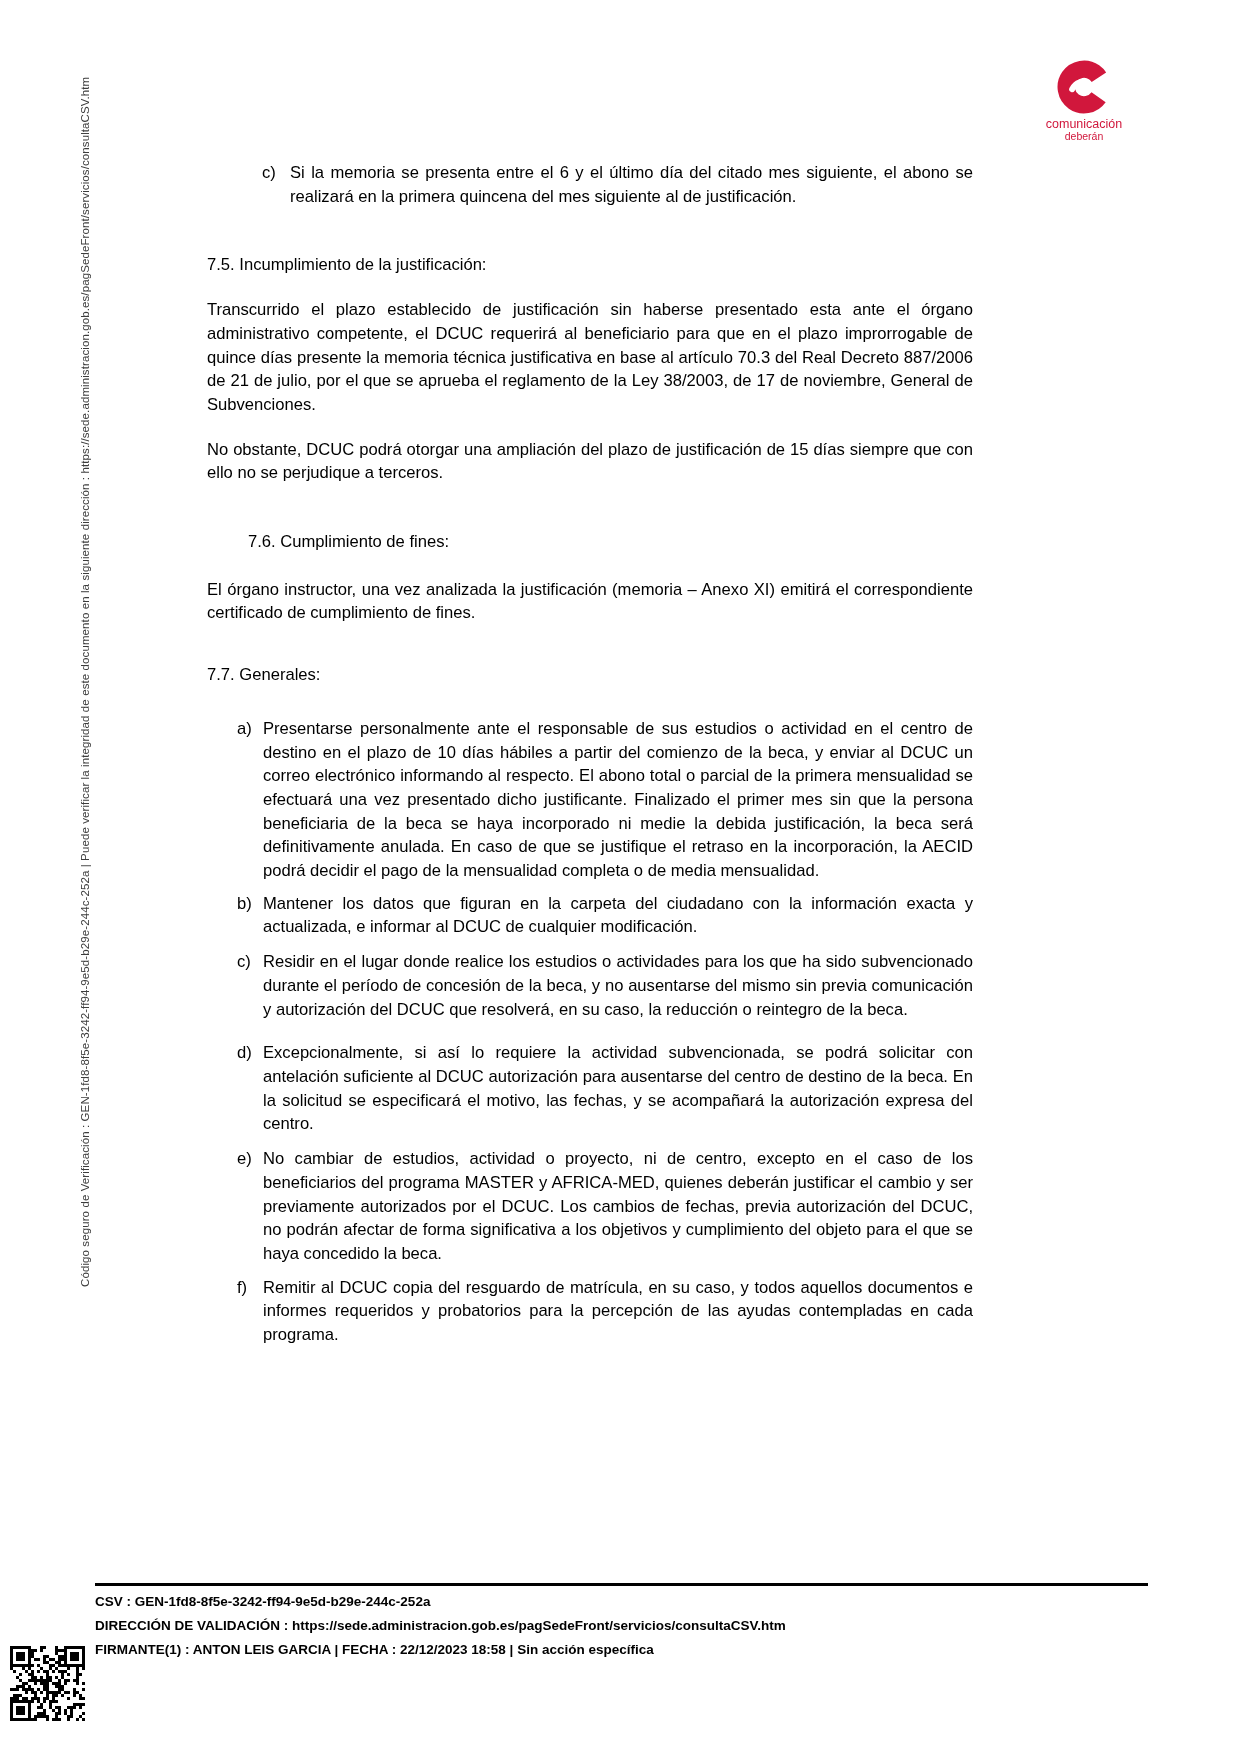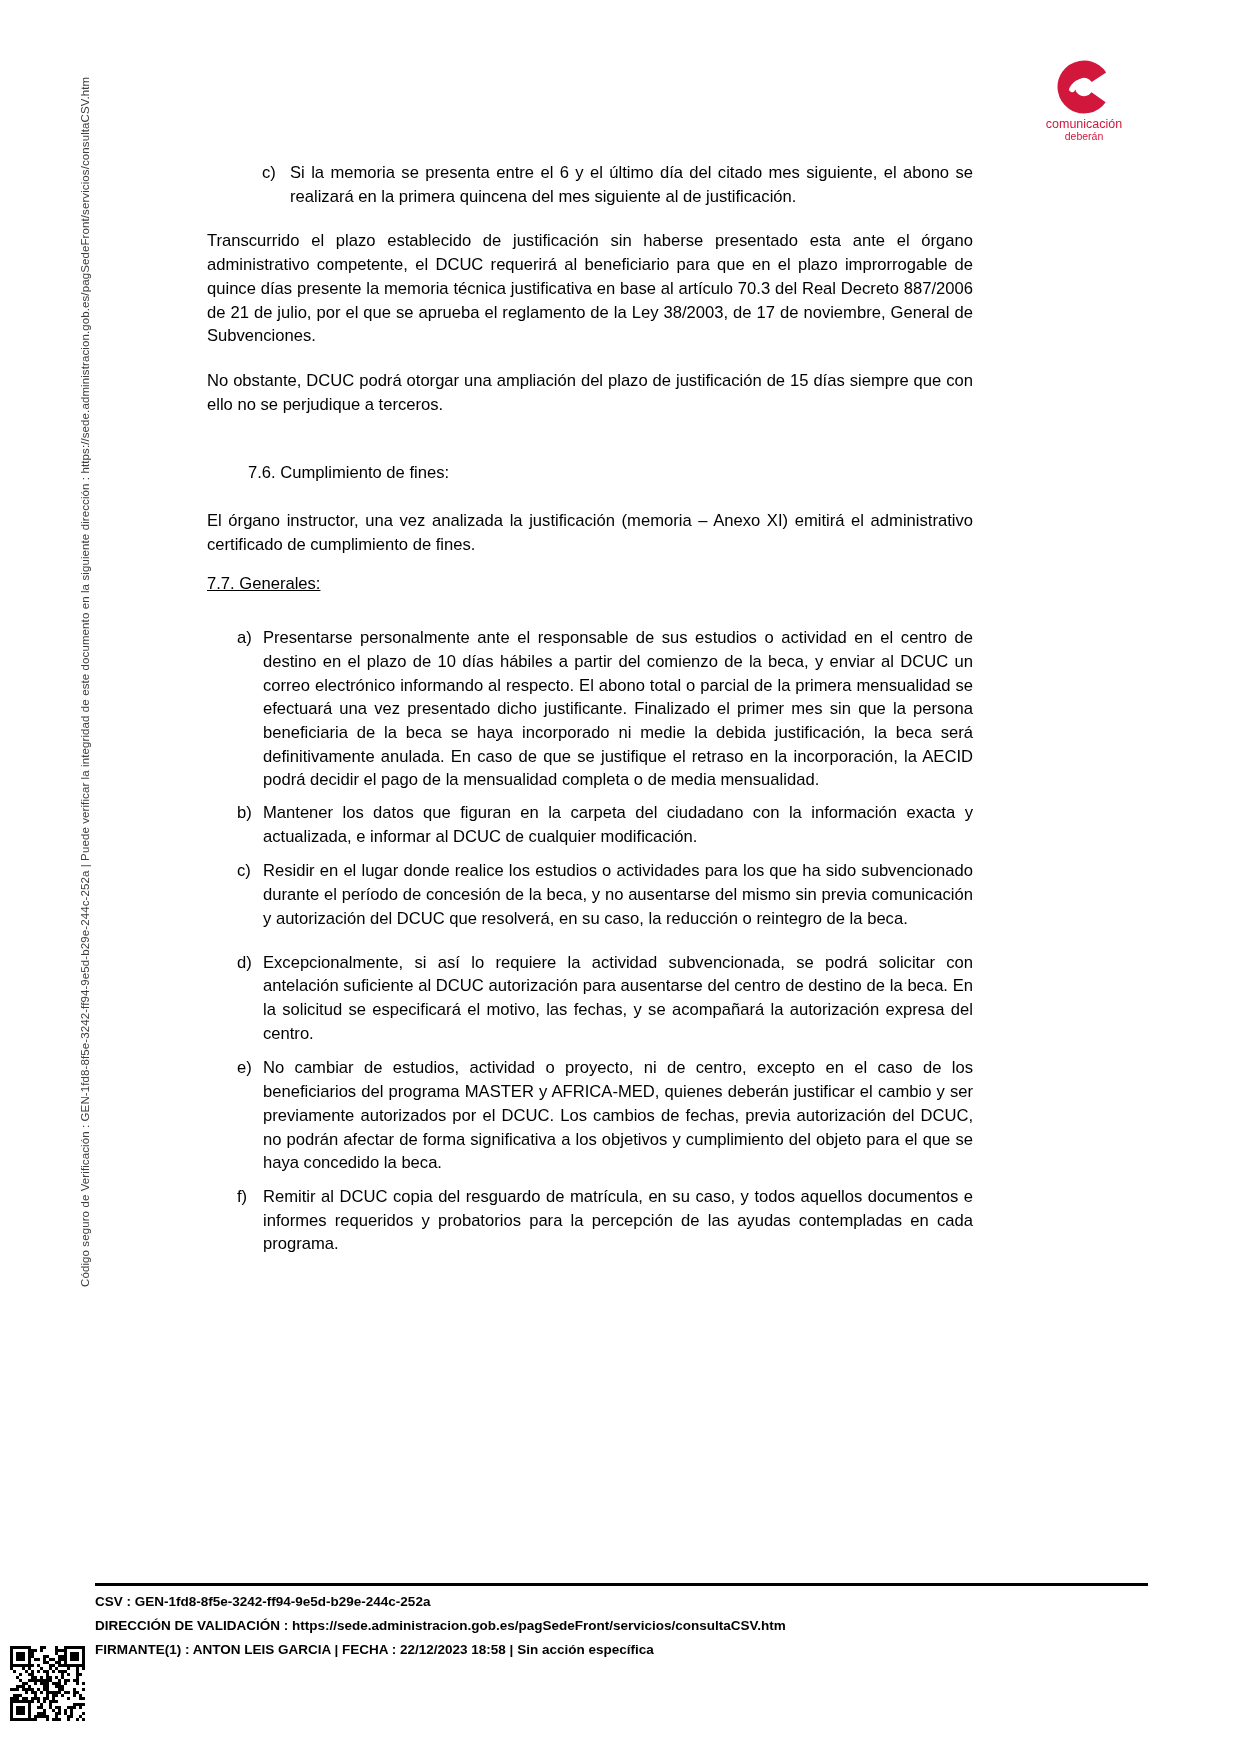--- a/index.html
+++ b/index.html
@@ -27,21 +27,21 @@
   .li{display:flex;}
   .li .m{flex:none;width:28px;}
   .li .t{flex:1;text-align:justify;}
   .intro{padding-left:55px;margin-top:161px;}
   .h75{margin-top:45px;}
   .p1{margin-top:21px;}
   .p2{margin-top:26px;}
   .p3{margin-top:21px;}
   .h76{margin-top:45px;margin-left:41px;}
   .p4{margin-top:24px;}
-  .h77{margin-top:16px;text-decoration:underline;}
+  .h77{margin-top:38px;}
   .ga{padding-left:30px;margin-top:30px;}
   .ga .m{width:26px;}
   .gb{padding-left:30px;margin-top:9px;}   .gb .m{width:26px;}
   .gc{padding-left:30px;margin-top:11px;}  .gc .m{width:26px;}
   .gd{padding-left:30px;margin-top:20px;}  .gd .m{width:26px;}
   .ge{padding-left:30px;margin-top:11px;}  .ge .m{width:26px;}
   .gf{padding-left:30px;margin-top:10px;}  .gf .m{width:26px;}
   .pagenum{position:absolute;top:1498px;left:207px;width:766px;text-align:center;font-size:16.6px;}
   
   .frule{position:absolute;left:95px;top:1583px;width:1053px;height:3px;background:#000;}
@@ -70,25 +70,26 @@
     <div class="l2">deberán</div>
   </div>
 
   <div class="content">
 
     <div class="li intro">
       <span class="m">c)</span>
       <span class="t">Si la memoria se presenta entre el 6 y el último día del citado mes siguiente, el abono se realizará en la primera quincena del mes siguiente al de justificación.</span>
     </div>
 
+    <div class="h h75">7.5. Incumplimiento de la justificación:</div>
     <div class="p1">Transcurrido el plazo establecido de justificación sin haberse presentado esta ante el órgano administrativo competente, el DCUC requerirá al beneficiario para que en el plazo improrrogable de quince días presente la memoria técnica justificativa en base al artículo 70.3 del Real Decreto 887/2006 de 21 de julio, por el que se aprueba el reglamento de la Ley 38/2003, de 17 de noviembre, General de Subvenciones.</div>
     <div class="p3">No obstante, DCUC podrá otorgar una ampliación del plazo de justificación de 15 días siempre que con ello no se perjudique a terceros.</div>
 
     <div class="h h76">7.6. Cumplimiento de fines:</div>
-    <div class="p4">El órgano instructor, una vez analizada la justificación (memoria – Anexo XI) emitirá el administrativo certificado de cumplimiento de fines.</div>
+    <div class="p4">El órgano instructor, una vez analizada la justificación (memoria – Anexo XI) emitirá el correspondiente certificado de cumplimiento de fines.</div>
 
     <div class="h h77">7.7. Generales:</div>
 
     <div class="li ga">
       <span class="m">a)</span>
       <span class="t">Presentarse personalmente ante el responsable de sus estudios o actividad en el centro de destino en el plazo de 10 días hábiles a partir del comienzo de la beca, y enviar al DCUC un correo electrónico informando al respecto. El abono total o parcial de la primera mensualidad se efectuará una vez presentado dicho justificante. Finalizado el primer mes sin que la persona beneficiaria de la beca se haya incorporado ni medie la debida justificación, la beca será definitivamente anulada. En caso de que se justifique el retraso en la incorporación, la AECID podrá decidir el pago de la mensualidad completa o de media mensualidad.</span>
     </div>
     <div class="li gb">
       <span class="m">b)</span>
       <span class="t">Mantener los datos que figuran en la carpeta del ciudadano con la información exacta y actualizada, e informar al DCUC de cualquier modificación.</span>

